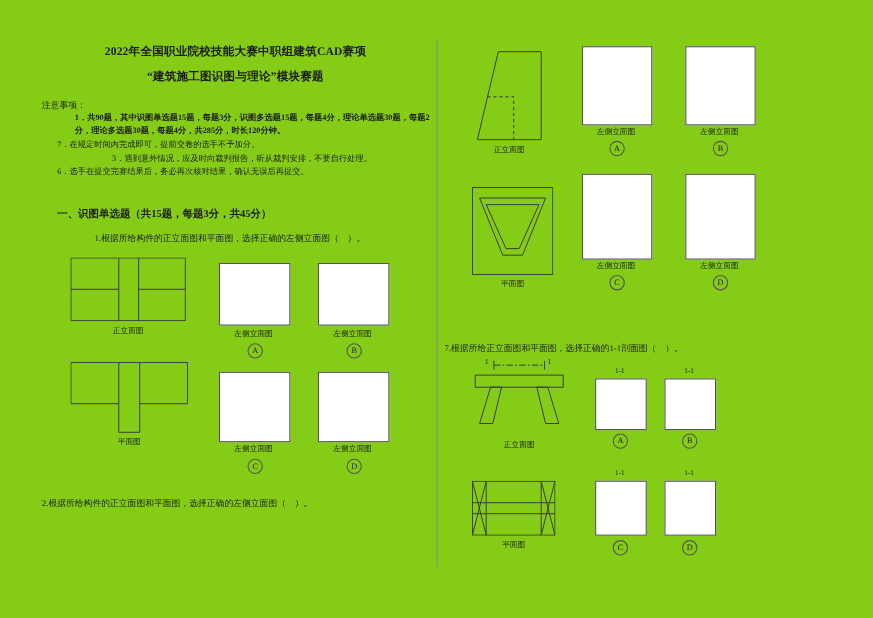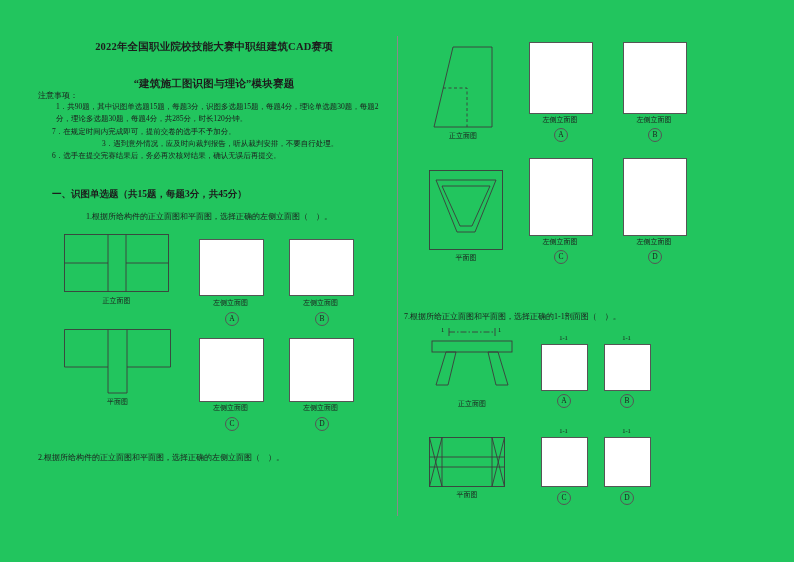--- a/index.html
+++ b/index.html
@@ -1,16 +1,16 @@
 <!DOCTYPE html>
 <html><head>
 <meta charset="utf-8">
 <style>
   html,body{margin:0;padding:0;background:#ffffff;}
-  .page{position:relative;width:794px;height:562px;background:#22c55e;overflow:hidden;
+  .page{position:relative;width:794px;height:562px;background:#84cc16;overflow:hidden;
         font-family:"Liberation Serif","DejaVu Serif",serif;color:#1c1c1c;}
   .abs{position:absolute;}
   .center{text-align:center;}
   .t-title{font-size:10.5px;font-weight:bold;letter-spacing:0.2px;}
   .t-note{font-size:7.5px;line-height:1.55;}
   .t-notehead{font-size:8px;}
   .t-sec{font-size:9.5px;font-weight:bold;}
   .t-q{font-size:8px;}
   .t-label{font-size:7px;}
   .t-mini{font-size:6.5px;}
@@ -23,24 +23,24 @@
   .dashdot{stroke-dasharray:6 2 1.5 2;}
 </style>
 </head>
 <body>
 
 <div class="page">
 
   <div class="abs vline" style="left:397px;top:36px;height:480px;"></div>
 
   <div class="abs center t-title" style="left:36px;top:40px;width:356px;">2022年全国职业院校技能大赛中职组建筑CAD赛项</div>
-  <div class="abs center t-title" style="left:36px;top:77px;width:356px;">“建筑施工图识图与理论”模块赛题</div>
+  <div class="abs center t-title" style="left:36px;top:63px;width:356px;">“建筑施工图识图与理论”模块赛题</div>
 
   <div class="abs t-notehead" style="left:38px;top:90px;">注意事项：</div>
-  <div class="abs t-note" style="left:56px;top:101px;width:336px;">1．共90题，其中识图单选题15题，每题3分，识图多选题15题，每题4分，理论单选题30题，每题2分，理论多选题30题，每题4分，共285分，时长120分钟。</div>
+  <div class="abs t-note" style="left:68px;top:101px;width:336px;font-weight:bold;">1．共90题，其中识图单选题15题，每题3分，识图多选题15题，每题4分，理论单选题30题，每题2分，理论多选题30题，每题4分，共285分，时长120分钟。</div>
   <div class="abs t-note" style="left:52px;top:126px;width:336px;">7．在规定时间内完成即可，提前交卷的选手不予加分。</div>
   <div class="abs t-note" style="left:52px;top:138px;width:336px;text-align:center;">3．遇到意外情况，应及时向裁判报告，听从裁判安排，不要自行处理。</div>
   <div class="abs t-note" style="left:52px;top:150px;width:336px;">6．选手在提交完赛结果后，务必再次核对结果，确认无误后再提交。</div>
 
   <div class="abs t-sec" style="left:52px;top:188px;">一、识图单选题（共15题，每题3分，共45分）</div>
 
   <div class="abs t-q" style="left:38px;top:211px;width:352px;margin-left:48px;">1.根据所给构件的正立面图和平面图，选择正确的左侧立面图（　）。</div>
 
   <svg class="abs" style="left:64px;top:234px;" width="105" height="58" viewBox="0 0 105 58">
     <rect class="st" x="0.5" y="0.5" width="104" height="57"></rect>

